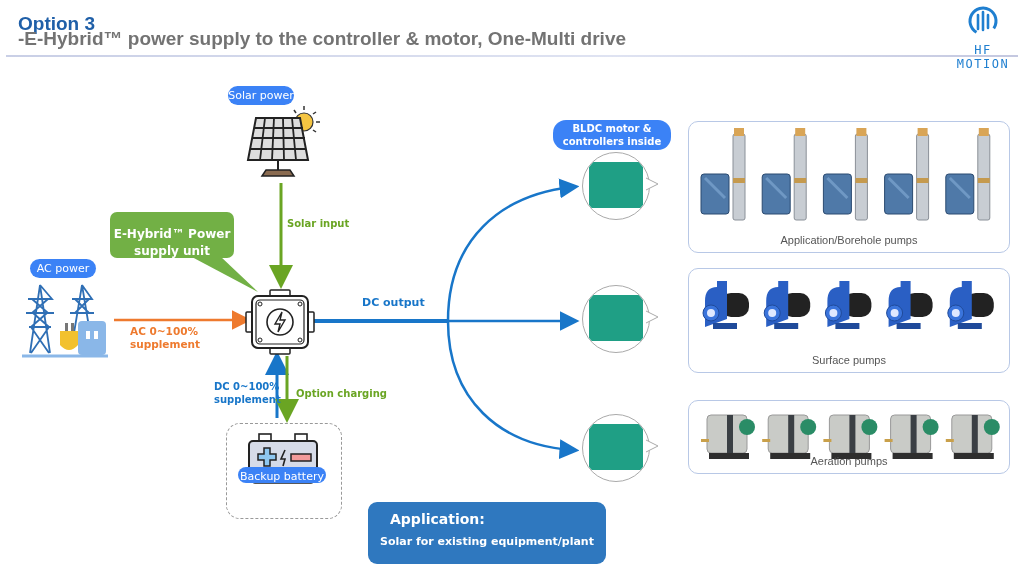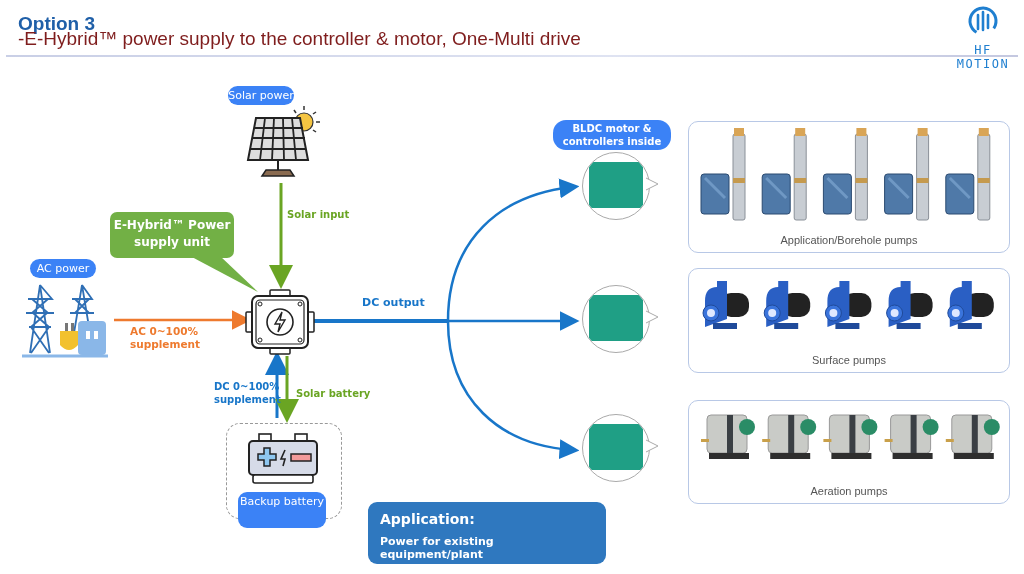--- a/index.html
+++ b/index.html
@@ -1,30 +1,30 @@
 <!DOCTYPE html>
 <html><head>
 <meta charset="utf-8">
 <style>
   html,body{margin:0;padding:0;background:#fff;}
   body{width:1024px;height:574px;position:relative;overflow:hidden;font-family:"Liberation Sans",sans-serif;}
   .abs{position:absolute;}
   .title1{left:18px;top:13px;font-size:19px;font-weight:bold;color:#1f5fa8;}
-  .title2{left:18px;top:28px;font-size:19px;font-weight:normal;color:#7f1d1d;}
+  .title2{left:18px;top:28px;font-size:19px;font-weight:bold;color:#737373;}
   .hline{left:6px;top:55px;width:1012px;height:2px;background:linear-gradient(90deg,#c9cfe6,#dfe3f2 60%,#c4c8e0);}
   .logo{left:948px;top:4px;width:70px;height:48px;text-align:center;}
   .logo-text{font-size:12px;letter-spacing:1.5px;color:#1f7fd0;font-family:"DejaVu Sans Mono",monospace;margin-top:1px;}
   .pill{background:#3b82f6;color:#fff;border-radius:12px;font-size:11px;text-align:center;font-family:"DejaVu Sans",sans-serif;}
   .green-lbl{color:#6aa523;font-size:10px;font-weight:bold;font-family:"DejaVu Sans",sans-serif;}
   .blue-lbl{color:#1876c9;font-size:10px;font-weight:bold;font-family:"DejaVu Sans",sans-serif;}
   .orange-lbl{color:#ee7a2e;font-size:10.5px;font-weight:bold;font-family:"DejaVu Sans",sans-serif;line-height:13px;}
-  .callout{left:110px;top:212px;width:124px;height:46px;background:#72b045;border-radius:7px;color:#fff;font-weight:bold;font-size:12px;text-align:center;line-height:17px;padding-top:5px;box-sizing:border-box;font-family:"DejaVu Sans",sans-serif;}
+  .callout{left:110px;top:212px;width:124px;height:46px;background:#72b045;border-radius:7px;color:#fff;font-weight:bold;font-size:12px;text-align:center;line-height:17px;padding-top:14px;box-sizing:border-box;font-family:"DejaVu Sans",sans-serif;}
   .battery-box{left:226px;top:423px;width:116px;height:96px;border:1.5px dashed #999;border-radius:14px;box-sizing:border-box;}
   .app-box{left:368px;top:502px;width:238px;height:62px;background:#2f78bf;border-radius:9px;color:#fff;padding:9px 12px;box-sizing:border-box;}
-  .app-title{font-size:14px;font-weight:bold;font-family:"DejaVu Sans",sans-serif;}
+  .app-title{font-size:14px;font-weight:bold;font-family:"DejaVu Sans",sans-serif;margin-left:10px;}
   .app-text{font-size:11px;font-weight:bold;margin-top:8px;font-family:"DejaVu Sans",sans-serif;}
   .panel{border:1.5px solid #b8c8e6;border-radius:10px;box-sizing:border-box;background:#fff;}
   .panel-label{position:absolute;bottom:6px;width:100%;text-align:center;font-size:11px;color:#555;}
   .bubble-circle{width:66px;height:66px;border-radius:50%;border:1px solid #aaa;background:#fff;overflow:hidden;position:absolute;}
   .pcb{position:absolute;left:6px;top:9px;width:54px;height:46px;background:#1f9f85;border-radius:3px;}
 </style>
 </head>
 <body>
 
 <div class="abs title1">Option 3</div>
@@ -82,21 +82,21 @@
       <line x1="10" y1="38" x2="63" y2="38"></line>
       <line x1="8" y1="49" x2="64" y2="49"></line>
     <line x1="23" y1="18" x2="18" y2="60"></line>
       <line x1="32" y1="18" x2="30" y2="60"></line>
       <line x1="41" y1="18" x2="42" y2="60"></line>
       <line x1="50" y1="18" x2="54" y2="60"></line>
   </g>
   <line x1="36" y1="60" x2="36" y2="70" stroke="#222" stroke-width="2"></line>
   <polygon points="20,76 24,70 48,70 52,76" fill="#8a6b50" stroke="#222" stroke-width="1.5"></polygon>
 </svg>
-<div class="abs green-lbl" style="left:287px;top:209px;">Solar input</div>
+<div class="abs green-lbl" style="left:287px;top:218px;">Solar input</div>
 
 <div class="abs callout">
   <span>E-Hybrid™ Power supply unit</span>
 </div>
 
 <div class="abs pill" style="left:30px;top:259px;width:66px;height:19px;line-height:19px;">AC power</div>
 <svg class="abs" style="left:20px;top:283px" width="92" height="75" viewBox="0 0 92 75">
   <g fill="none" stroke="#2f6fb5" stroke-width="1.8">
     <path d="M20 2 L10 70 M20 2 L30 70 M8 16 L32 16 L20 2 M6 30 L34 30 M12 16 L28 30 M28 16 L12 30 M9 44 L31 44 M13 30 L29 44 M27 30 L11 44 M11 44 L29 70 M29 44 L11 70"></path>
     <path d="M62 2 L54 50 M62 2 L70 50 M52 16 L72 16 L62 2 M50 30 L74 30 M55 16 L69 30 M69 16 L55 30"></path>
@@ -127,33 +127,33 @@
     <circle cx="56" cy="52" r="2" fill="none" stroke="#222"></circle>
   <circle cx="36" cy="34" r="13" fill="none" stroke="#222" stroke-width="1.6"></circle>
   <path d="M38 24 L31 36 L36 36 L34 44 L41 32 L36 32 Z" fill="none" stroke="#222" stroke-width="1.4"></path>
 </svg>
 <div class="abs blue-lbl" style="left:362px;top:296px;font-size:11px;">DC output</div>
 
 <div class="abs blue-lbl" style="left:214px;top:380px;line-height:13px;text-align:left;">
   <div>DC 0~100%</div>
   <div>supplement</div>
 </div>
-<div class="abs green-lbl" style="left:296px;top:388px;">Solar battery</div>
+<div class="abs green-lbl" style="left:296px;top:388px;">Option charging</div>
 
 <div class="abs battery-box"></div>
 <svg class="abs" style="left:247px;top:432px" width="72" height="54" viewBox="0 0 72 54">
   <rect x="12" y="2" width="12" height="7" fill="#fff" stroke="#222" stroke-width="1.6"></rect>
   <rect x="48" y="2" width="12" height="7" fill="#fff" stroke="#222" stroke-width="1.6"></rect>
   <rect x="2" y="9" width="68" height="34" rx="4" fill="#d6dbe8" stroke="#222" stroke-width="2"></rect>
   <rect x="6" y="43" width="60" height="8" rx="2" fill="#fff" stroke="#222" stroke-width="1.6"></rect>
   <path d="M11 22 h6 v-6 h6 v6 h6 v6 h-6 v6 h-6 v-6 h-6 Z" fill="#8ec7f0" stroke="#222" stroke-width="1.5"></path>
   <path d="M38 18 L34 27 L38 27 L36 34" fill="none" stroke="#222" stroke-width="1.6"></path>
   <rect x="44" y="22" width="20" height="7" fill="#f29a9a" stroke="#222" stroke-width="1.5"></rect>
 </svg>
-<div class="abs pill" style="left:238px;top:492px;width:88px;height:36px;line-height:20px;font-size:11px;border-radius:9px;">Backup battery</div>
+<div class="abs pill" style="left:238px;top:467px;width:88px;height:16px;line-height:20px;font-size:11px;">Backup battery</div>
 
 <div class="abs pill" style="left:553px;top:120px;width:118px;height:30px;border-radius:13px;font-size:10px;font-weight:bold;line-height:13px;padding-top:2px;box-sizing:border-box;">
   <div>BLDC motor &amp;</div>
   <div>controllers inside</div>
 </div>
 
 <div class="abs" style="left:582px;top:152px;width:80px;height:70px;">
   <div class="bubble-circle">
       <div class="pcb"></div>
     </div>
@@ -251,21 +251,21 @@
         <g transform="translate(248.8,0)">
           <rect x="20" y="14" width="28" height="24" rx="10" fill="#222"></rect>
           <path d="M4 22 Q4 8 16 8 L16 2 L26 2 L26 40 L4 48 Z" fill="#2a5fc4"></path>
           <circle cx="10" cy="34" r="8" fill="#3a74dc" stroke="#1f4a9a"></circle>
           <circle cx="10" cy="34" r="4" fill="#dfe8ff"></circle>
           <rect x="12" y="44" width="24" height="6" fill="#1f4a9a"></rect>
         </g>
       </svg></div>
   <div class="panel-label">Surface pumps</div>
 </div>
-<div class="abs panel" style="left:688px;top:400px;width:322px;height:104px;">
+<div class="abs panel" style="left:688px;top:400px;width:322px;height:74px;">
   <div class="abs pump-row" style="left:8px;top:8px;width:306px;height:56px;"><svg width="306px" height="56px">
         <g transform="translate(4,0)">
           <rect x="6" y="6" width="40" height="38" rx="4" fill="#c9cbc7" stroke="#999"></rect>
           <rect x="26" y="6" width="6" height="38" fill="#3a3f44"></rect>
           <circle cx="46" cy="18" r="8" fill="#2a8c66"></circle>
           <rect x="0" y="30" width="8" height="3" fill="#c9a04a"></rect>
           <rect x="8" y="44" width="40" height="6" fill="#2e2e2e"></rect>
         </g>
         <g transform="translate(65.2,0)">
           <rect x="6" y="6" width="40" height="38" rx="4" fill="#c9cbc7" stroke="#999"></rect>
@@ -294,14 +294,14 @@
           <circle cx="46" cy="18" r="8" fill="#2a8c66"></circle>
           <rect x="0" y="30" width="8" height="3" fill="#c9a04a"></rect>
           <rect x="8" y="44" width="40" height="6" fill="#2e2e2e"></rect>
         </g>
       </svg></div>
   <div class="panel-label">Aeration pumps</div>
 </div>
 
 <div class="abs app-box">
   <div class="app-title">Application:</div>
-  <div class="app-text">Power for existing equipment/plant</div>
+  <div class="app-text">Solar for existing equipment/plant</div>
 </div>
 
 </body></html>

